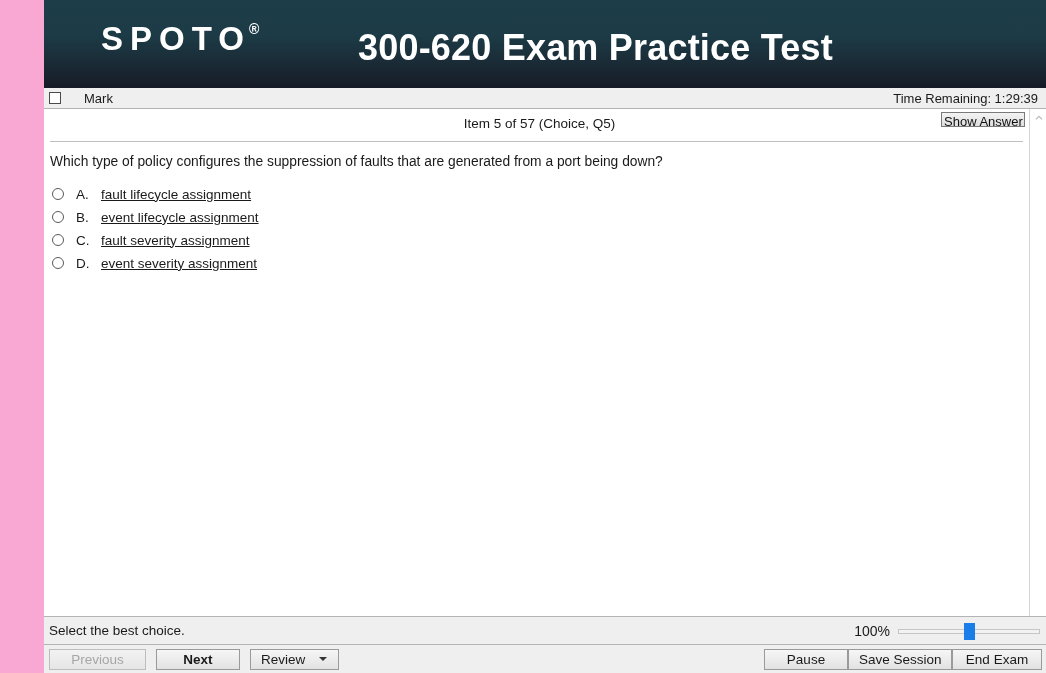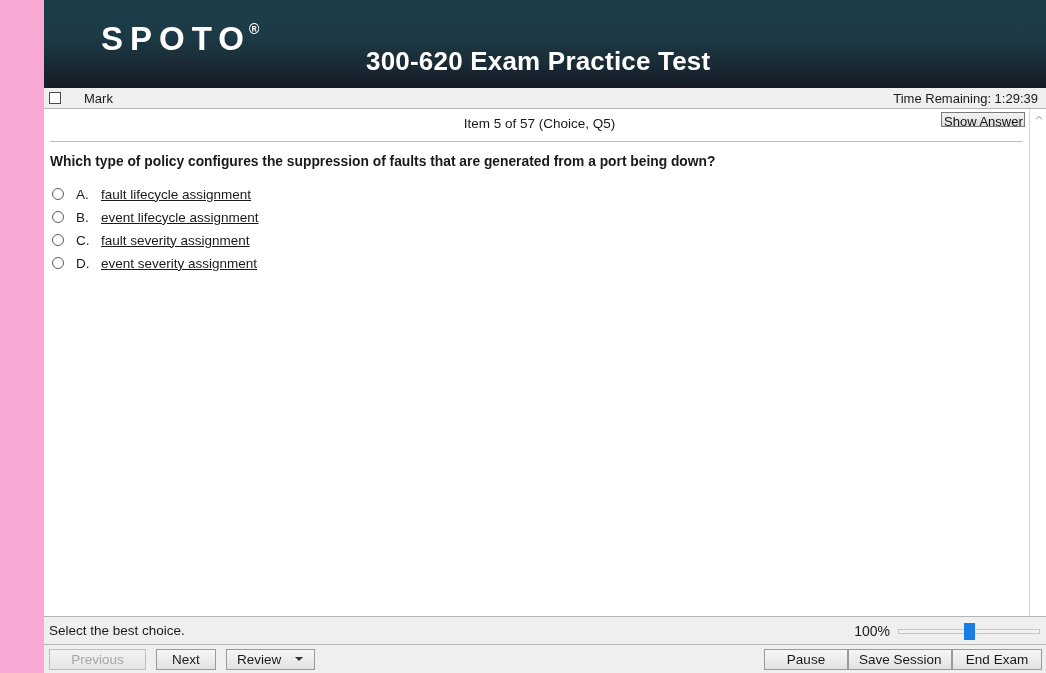--- a/index.html
+++ b/index.html
@@ -39,27 +39,26 @@
   .logo .reg {
     font-size: 14px;
     vertical-align: super;
     letter-spacing: 0;
     position: relative;
     top: -4px;
     left: -2px;
   }
   .header-title {
     position: absolute;
-    left: 322px; top: 27px;
+    left: 314px; top: 27px;
     color: #ffffff;
-    font-size: 26px;
+    font-size: 36px;
     font-weight: bold;
     letter-spacing: 0.2px;
     white-space: nowrap;
-    margin-top: 19px;
   }
 
   
   .markbar {
     flex: 0 0 21px;
     height: 21px;
     background: #efefef;
     border-bottom: 1px solid #b4b4b4;
     display: flex;
     align-items: center;
@@ -138,21 +137,20 @@
   .item-sep {
     height: 1px;
     background: #bfbfbf;
     margin: 4px 6px 0 6px;
   }
   .question {
     font-size: 13.8px;
     color: #1a1a1a;
     padding: 12px 6px 0 6px;
     line-height: 1.2;
-    font-weight: bold;
   }
   .options {
     padding: 12px 6px 0 8px;
   }
   .option {
     display: flex;
     align-items: center;
     height: 23px;
     gap: 0;
   }
@@ -265,21 +263,21 @@
     padding: 0 10px;
     line-height: 19px;
     white-space: nowrap;
   }
   .btn.disabled {
     color: #a6a6a6;
     background: linear-gradient(to bottom, #f2f2f2, #e6e6e6);
     border-color: #bdbdbd;
   }
   .btn-prev { width: 97px; }
-  .btn-next { width: 60px; }
+  .btn-next { width: 84px; font-weight: bold; }
   .btn-review {
     width: 89px;
     display: inline-flex;
     align-items: center;
     gap: 14px;
   }
   .caret {
     width: 0; height: 0;
     border-left: 4px solid transparent;
     border-right: 4px solid transparent;

